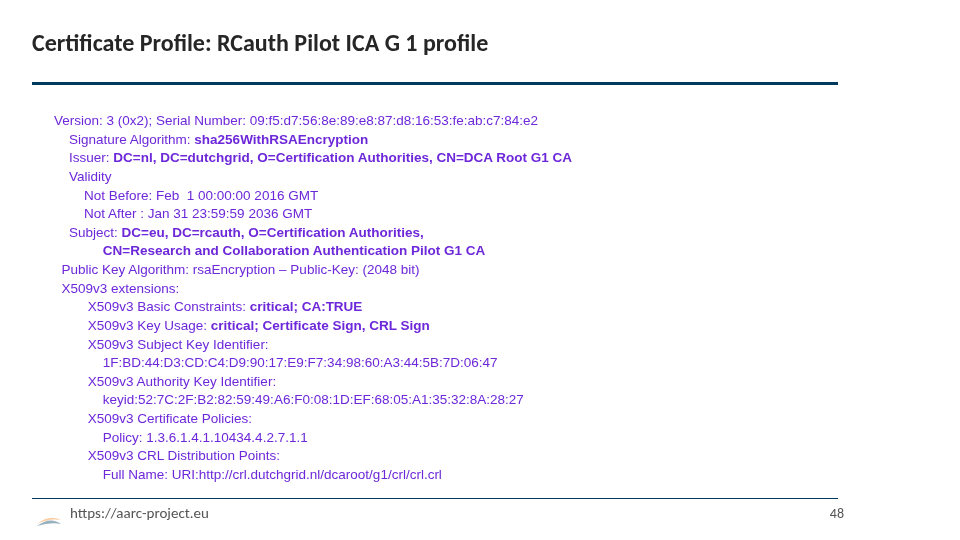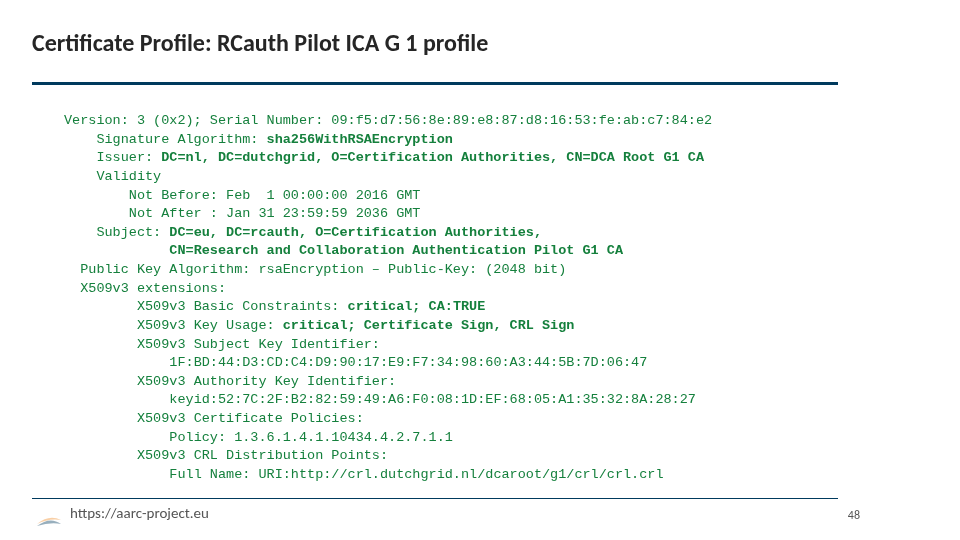--- a/index.html
+++ b/index.html
@@ -2,25 +2,25 @@
 <html><head>
 <meta charset="utf-8">
 <style>
   html,body{margin:0;padding:0;width:960px;height:540px;background:#fff;font-family:Calibri,Arial,sans-serif;overflow:hidden}
   .slide{position:relative;width:868px;height:540px}
   .title{position:absolute;left:32px;top:28px;font-size:24px;font-weight:700;color:#262626}
   .hr1{position:absolute;left:32px;top:82px;width:806px;height:0;border-top:3px solid #003a5d}
   .hr2{position:absolute;left:32px;top:498px;width:806px;height:0;border-top:1px solid #003a5d}
   .logo{position:absolute;right:18px;top:10px}
   .logo svg{width:96px;height:60px}
-  .content{position:absolute;left:64px;top:112px;width:870px;font-family:Liberation Mono, monospace;font-size:13.5px;line-height:1.38;color:#15803d;white-space:pre}
+  .content{position:absolute;left:54px;top:112px;width:870px;font-family:Liberation Sans, sans-serif;font-size:13.5px;line-height:1.38;color:#6d28d9;white-space:pre}
   .footer-url{position:absolute;left:70px;bottom:18px;font-size:15px;color:#555}
   .footer-logo{position:absolute;left:36px;bottom:12px;width:26px;height:16px;opacity:.4}
   .footer-logo svg{width:26px;height:16px}
-  .page-num{position:absolute;right:8px;bottom:18px;font-size:12px;color:#555}
+  .page-num{position:absolute;right:24px;bottom:18px;font-size:14px;color:#555}
   b{font-weight:700}
 </style>
 </head>
 <body>
 
 <div class="slide">
 
   <div class="title">Certificate Profile: RCauth Pilot ICA G 1 profile</div>
 
 

